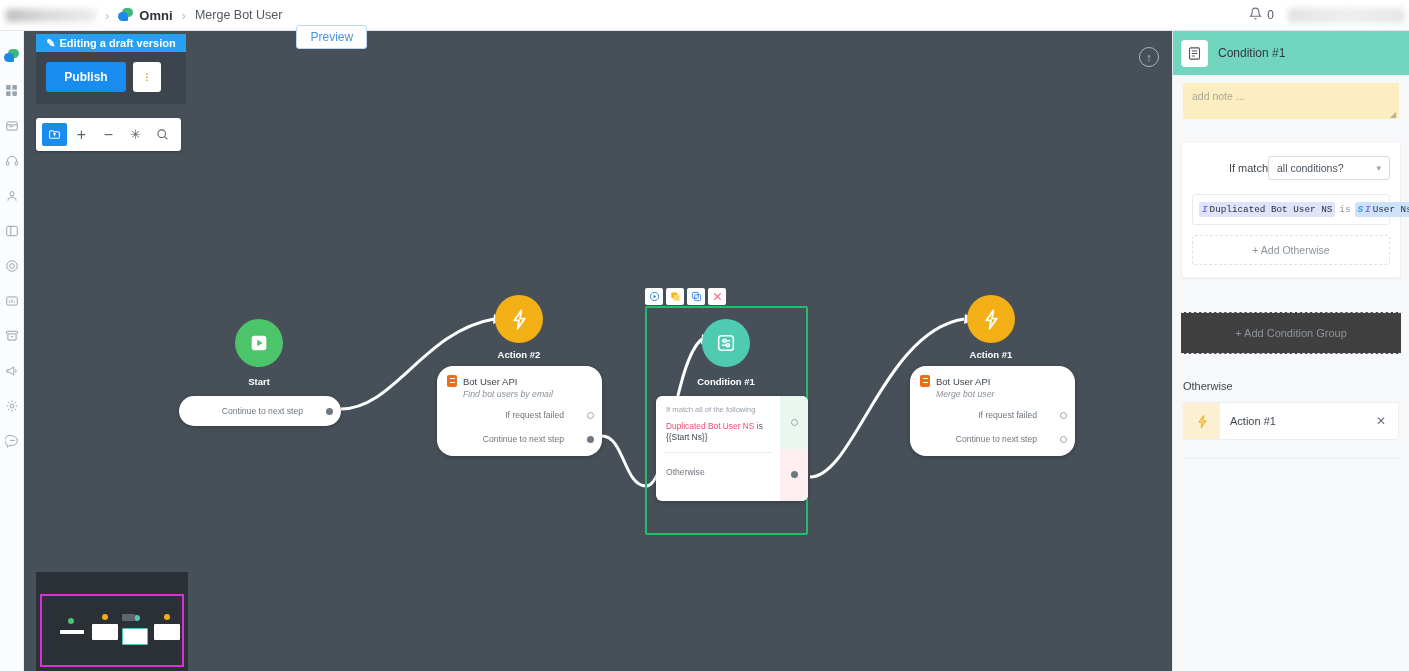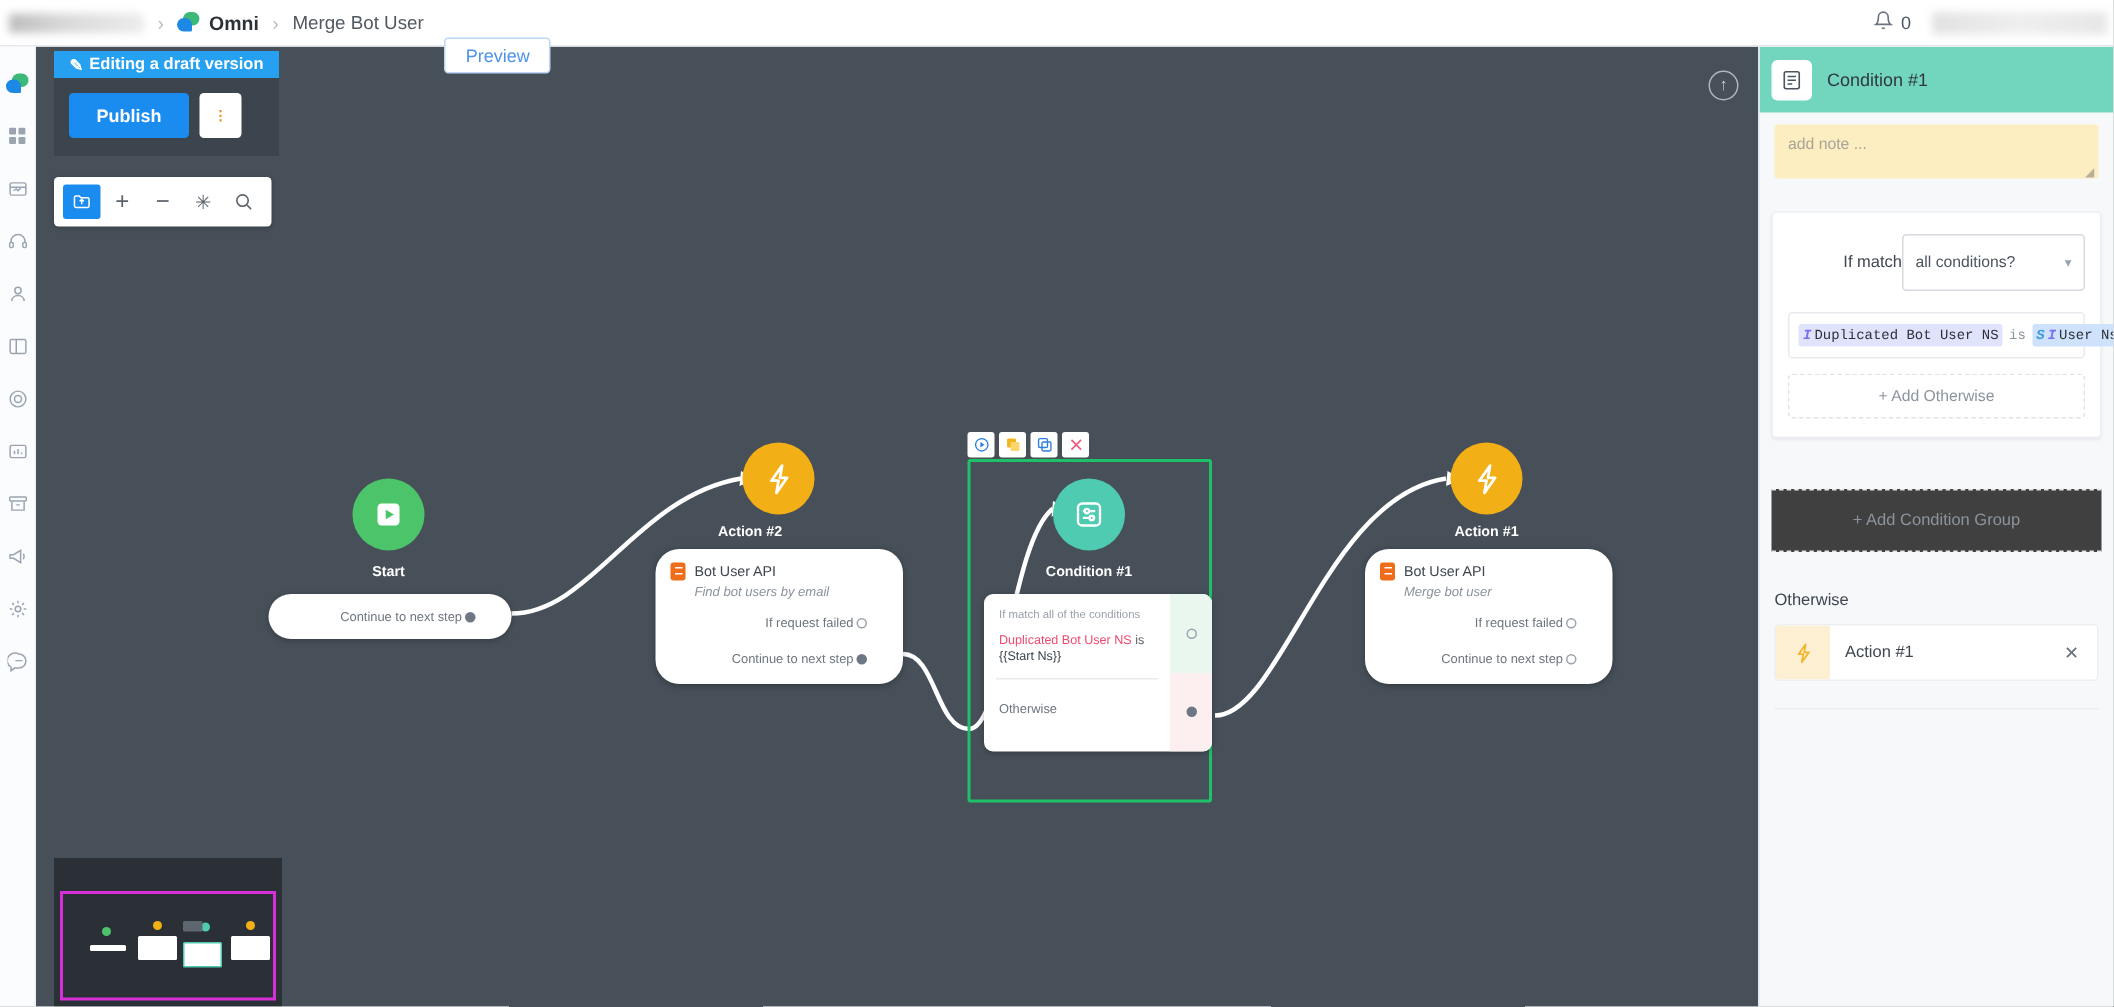--- a/index.html
+++ b/index.html
@@ -132,22 +132,22 @@
     position: relative;
   }
   .card-api-ico::before, .card-api-ico::after {
     content: ""; position: absolute; left: 2.5px; width: 5px; height: 1.4px; background: #fff;
   }
   .card-api-ico::before { top: 3px; }
   .card-api-ico::after { top: 7px; }
   .card-title { font-size: 9.5px; color: #3e464f; }
   .card-sub { font-size: 8.7px; color: #8a929b; font-style: italic; padding: 1px 10px 0 26px; }
   .port-row {
-    display: flex; align-items: center; justify-content: flex-end; gap: 2px;
-    padding: 0 24px 0 10px; font-size: 8.6px; color: #6d757e;
+    display: flex; align-items: center; justify-content: flex-end; gap: 23px;
+    padding: 0 8px 0 10px; font-size: 8.6px; color: #6d757e;
   }
   .dot-filled { width: 7px; height: 7px; border-radius: 50%; background: #6e7884; flex: none; }
   .dot-hollow { width: 7px; height: 7px; border-radius: 50%; border: 1.2px solid #9aa3ad; flex:none; }
 
   
   .cond-select {
     position: absolute; border: 2px solid #1fc06a; border-radius: 2px; z-index: 5;
   }
   .cond-toolbar {
     position: absolute; display: flex; gap: 3px; z-index: 13;
@@ -207,21 +207,21 @@
   .rp-note .grip {
     position: absolute; right: 1px; bottom: 1px; width: 8px; height: 8px; color: #b9b09a; font-size: 8px;
   }
   .rp-card {
     background: #ffffff; margin: 22px 8px 0 8px; border-radius: 3px;
     box-shadow: 0 1px 2px rgba(16,24,40,.06); border: 1px solid #eef0f3;
   }
   .rp-ifmatch { display: flex; align-items: center; padding: 14px 10px; }
   .rp-ifmatch .lbl { font-size: 11px; color: #3e464f; flex: 1; text-align: right; }
   .rp-select {
-    width: 122px; height: 38px; border: 1px solid #d5dae0; border-radius: 3px; background: #fff;
+    width: 122px; height: 24px; border: 1px solid #d5dae0; border-radius: 3px; background: #fff;
     display: flex; align-items: center; padding: 0 8px; font-size: 10.5px; color: #4b545e;
     cursor: pointer;
   }
   .rp-select .chev { margin-left: auto; color: #9aa3ad; font-size: 9px; }
   .rp-cond-box {
     margin: 0 10px; border: 1px solid #e7eaee; border-radius: 3px; padding: 7px 6px;
     display: flex; align-items: center; flex-wrap: nowrap; gap: 4px;
     font-family: "Liberation Mono", monospace; font-size: 9.3px; white-space: nowrap;
   }
   .chip {
@@ -433,21 +433,21 @@
         <span>Continue to next step</span>
         <i class="dot-filled"></i>
       </div>
     </div>
 
     <div class="ncircle amber" style="left:471px;top:264px">
       <svg width="23" height="23" viewBox="0 0 24 24" fill="none" stroke="#ffffff" stroke-width="1.9" stroke-linejoin="round">
           <path d="M14 2.5L6.5 13h5L10 21.5 17.5 11h-5z"></path>
         </svg>
     </div>
-    <div class="nlabel" style="left:432px;top:318px;width:88px">Action #2</div>
+    <div class="nlabel" style="left:451px;top:318px;width:88px">Action #2</div>
     <div class="ncard" style="left:413px;top:335px;width:165px;height:90px">
       <div class="card-head">
         <i class="card-api-ico"></i>
         <span class="card-title">Bot User API</span>
       </div>
       <div class="card-sub">Find bot users by email</div>
       <div class="port-row" style="margin-top:11px">
         <span>If request failed</span>
         <i class="dot-hollow"></i>
       </div>
@@ -490,21 +490,21 @@
           <path d="M7.5 9.5h9M7.5 14.5h9"></path>
           <circle cx="10.5" cy="9.5" r="1.6" fill="#4ecbb0"></circle>
           <circle cx="14" cy="14.5" r="1.6" fill="#4ecbb0"></circle>
         </svg>
     </div>
     <div class="nlabel" style="left:658px;top:345px;width:88px">Condition #1</div>
 
     <div class="cond-card" style="left:632px;top:365px;width:152px;height:105px">
       <div class="cond-card-left">
         <div class="cond-blk-a">
-          <div class="l1">If match all of the conditions</div>
+          <div class="l1">If match all of the following</div>
           <div class="l2">
             <b>Duplicated Bot User NS</b>
             <span class="neutral">is</span>
           </div>
           <div class="l3">{{Start Ns}}</div>
         </div>
         <div class="cond-div"></div>
         <div class="cond-blk-b">Otherwise</div>
       </div>
       <div class="cond-card-right">

